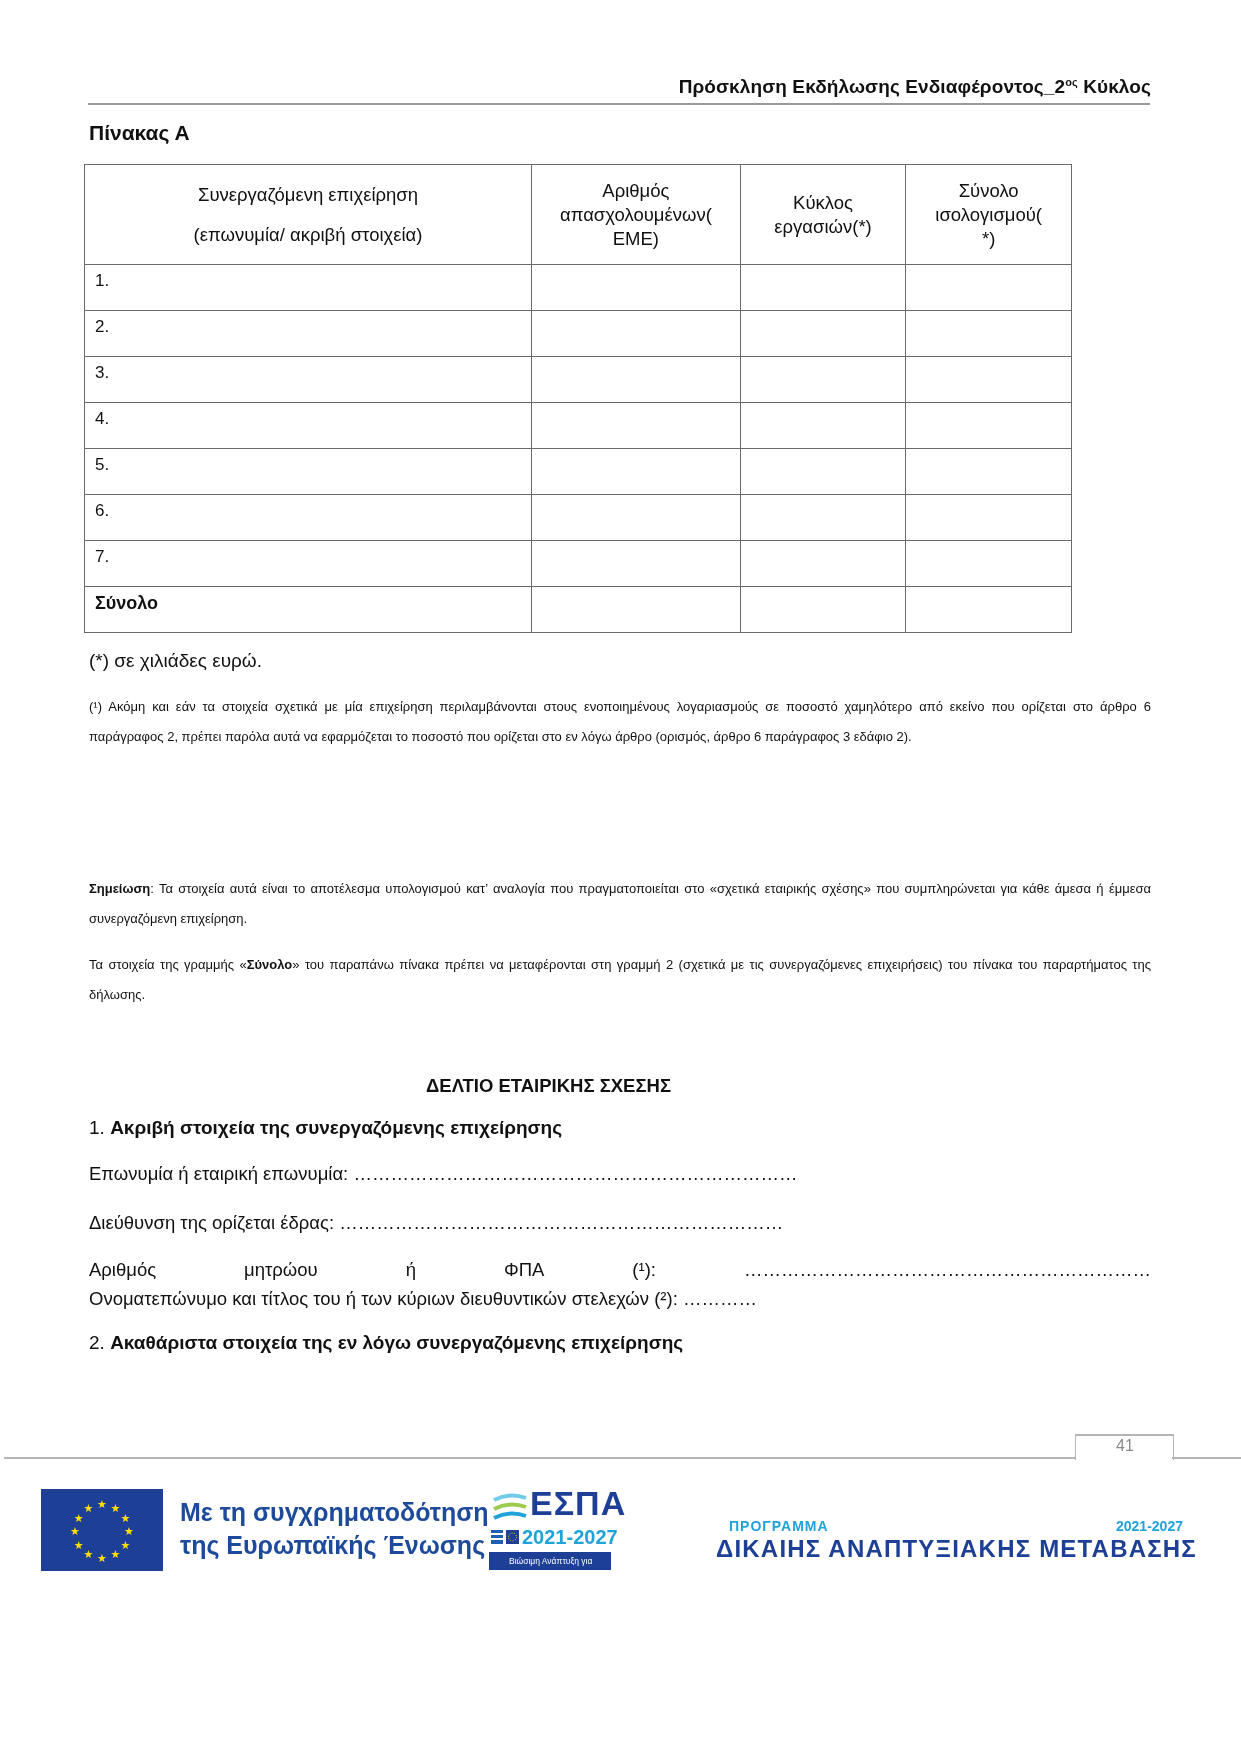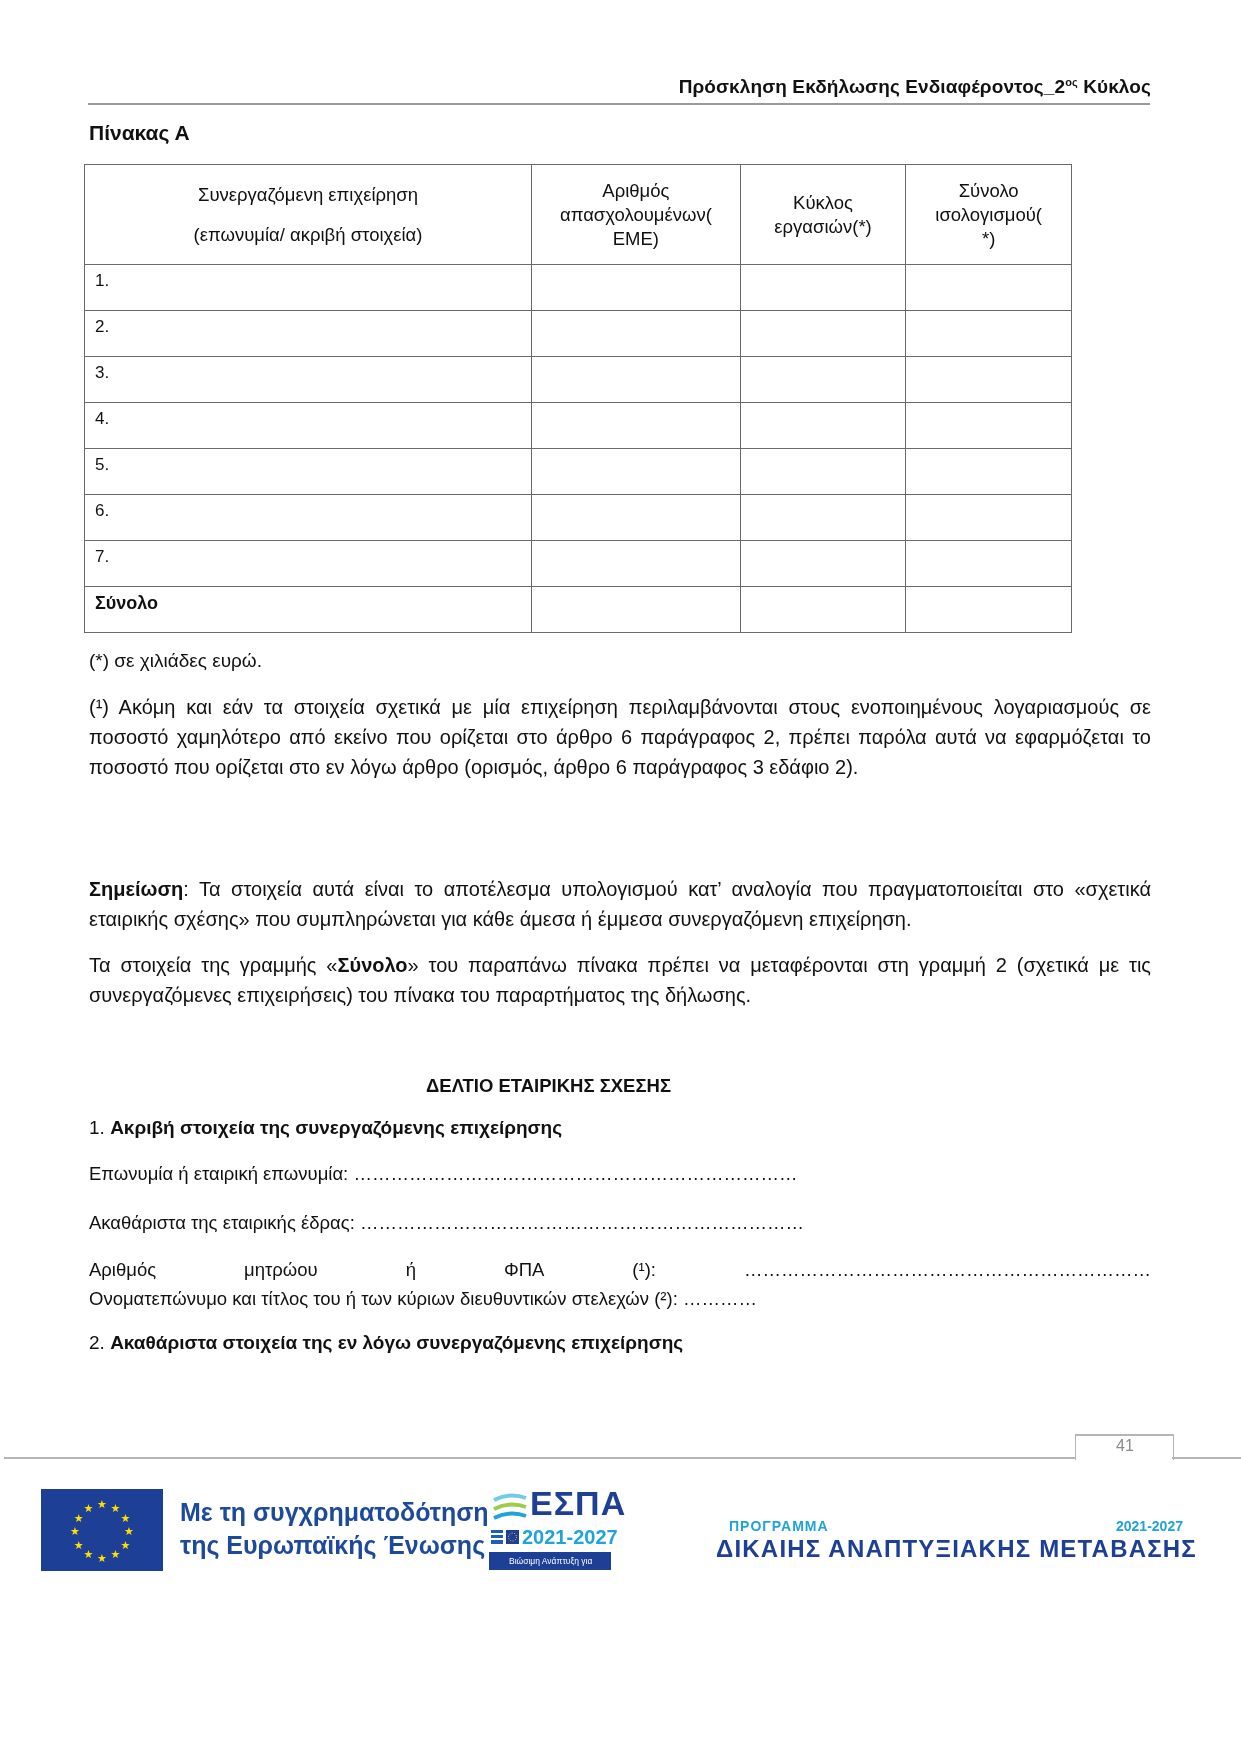--- a/index.html
+++ b/index.html
@@ -15,21 +15,21 @@
   table.pinakas td, table.pinakas th { border: 1.5px solid #6a6a6a; font-weight: normal; padding: 0; }
   table.pinakas th { height: 99px; font-size: 18.5px; line-height: 24px; text-align: center; vertical-align: middle; }
   table.pinakas th.c1 { width: 448px; line-height: 40px; }
   table.pinakas th.c2 { width: 208px; }
   table.pinakas th.c3 { width: 165px; }
   table.pinakas th.c4 { width: 165px; }
   table.pinakas td { height: 46px; font-size: 17px; vertical-align: top; padding: 6px 10px 0 10px; box-sizing: border-box; }
   table.pinakas td.total { font-weight: bold; font-size: 18px; }
 
   .footnote-star { left: 89px; top: 650px; font-size: 19px; }
-  .para { left: 89px; width: 1062px; font-size: 20px; line-height: 30px; text-align: justify; }
+  .para { left: 89px; width: 1062px; font-size: 13px; line-height: 30px; text-align: justify; }
   .para b { font-weight: bold; }
   .p1 { top: 692px; }
   .p2 { top: 874px; }
   .p3 { top: 950px; }
 
   .deltio-title { left: 0; width: 1097px; top: 1075px; text-align: center; font-size: 18.5px; font-weight: bold; padding-left: 0; }
   .sec1 { left: 89px; top: 1117px; font-size: 19px; }
   .sec1 b, .sec2 b { font-weight: bold; }
   .field { left: 89px; font-size: 18.5px; }
   .f1 { top: 1163px; }
@@ -155,21 +155,21 @@
   <span>Τα στοιχεία της γραμμής «</span><b>Σύνολο</b><span>» του παραπάνω πίνακα πρέπει να μεταφέρονται στη γραμμή 2 (σχετικά με τις συνεργαζόμενες επιχειρήσεις) του πίνακα του παραρτήματος της δήλωσης.</span>
 </div>
 
 <div class="abs deltio-title">ΔΕΛΤΙΟ ΕΤΑΙΡΙΚΗΣ ΣΧΕΣΗΣ</div>
 
 <div class="abs sec1">
   <span>1. </span><b>Ακριβή στοιχεία της συνεργαζόμενης επιχείρησης</b>
 </div>
 
 <div class="abs field f1">Επωνυμία ή εταιρική επωνυμία: ………………………………………………………………</div>
-<div class="abs field f2">Ακαθάριστα της εταιρικής έδρας: ………………………………………………………………</div>
+<div class="abs field f2">Διεύθυνση της ορίζεται έδρας: ………………………………………………………………</div>
 <div class="abs field f3">
   <span>Αριθμός</span>
   <span>μητρώου</span>
   <span>ή</span>
   <span>ΦΠΑ</span>
   <span>(¹):</span>
   <span>…………………………………………………………</span>
 </div>
 <div class="abs field f4">Ονοματεπώνυμο και τίτλος του ή των κύριων διευθυντικών στελεχών (²): …………</div>
 

